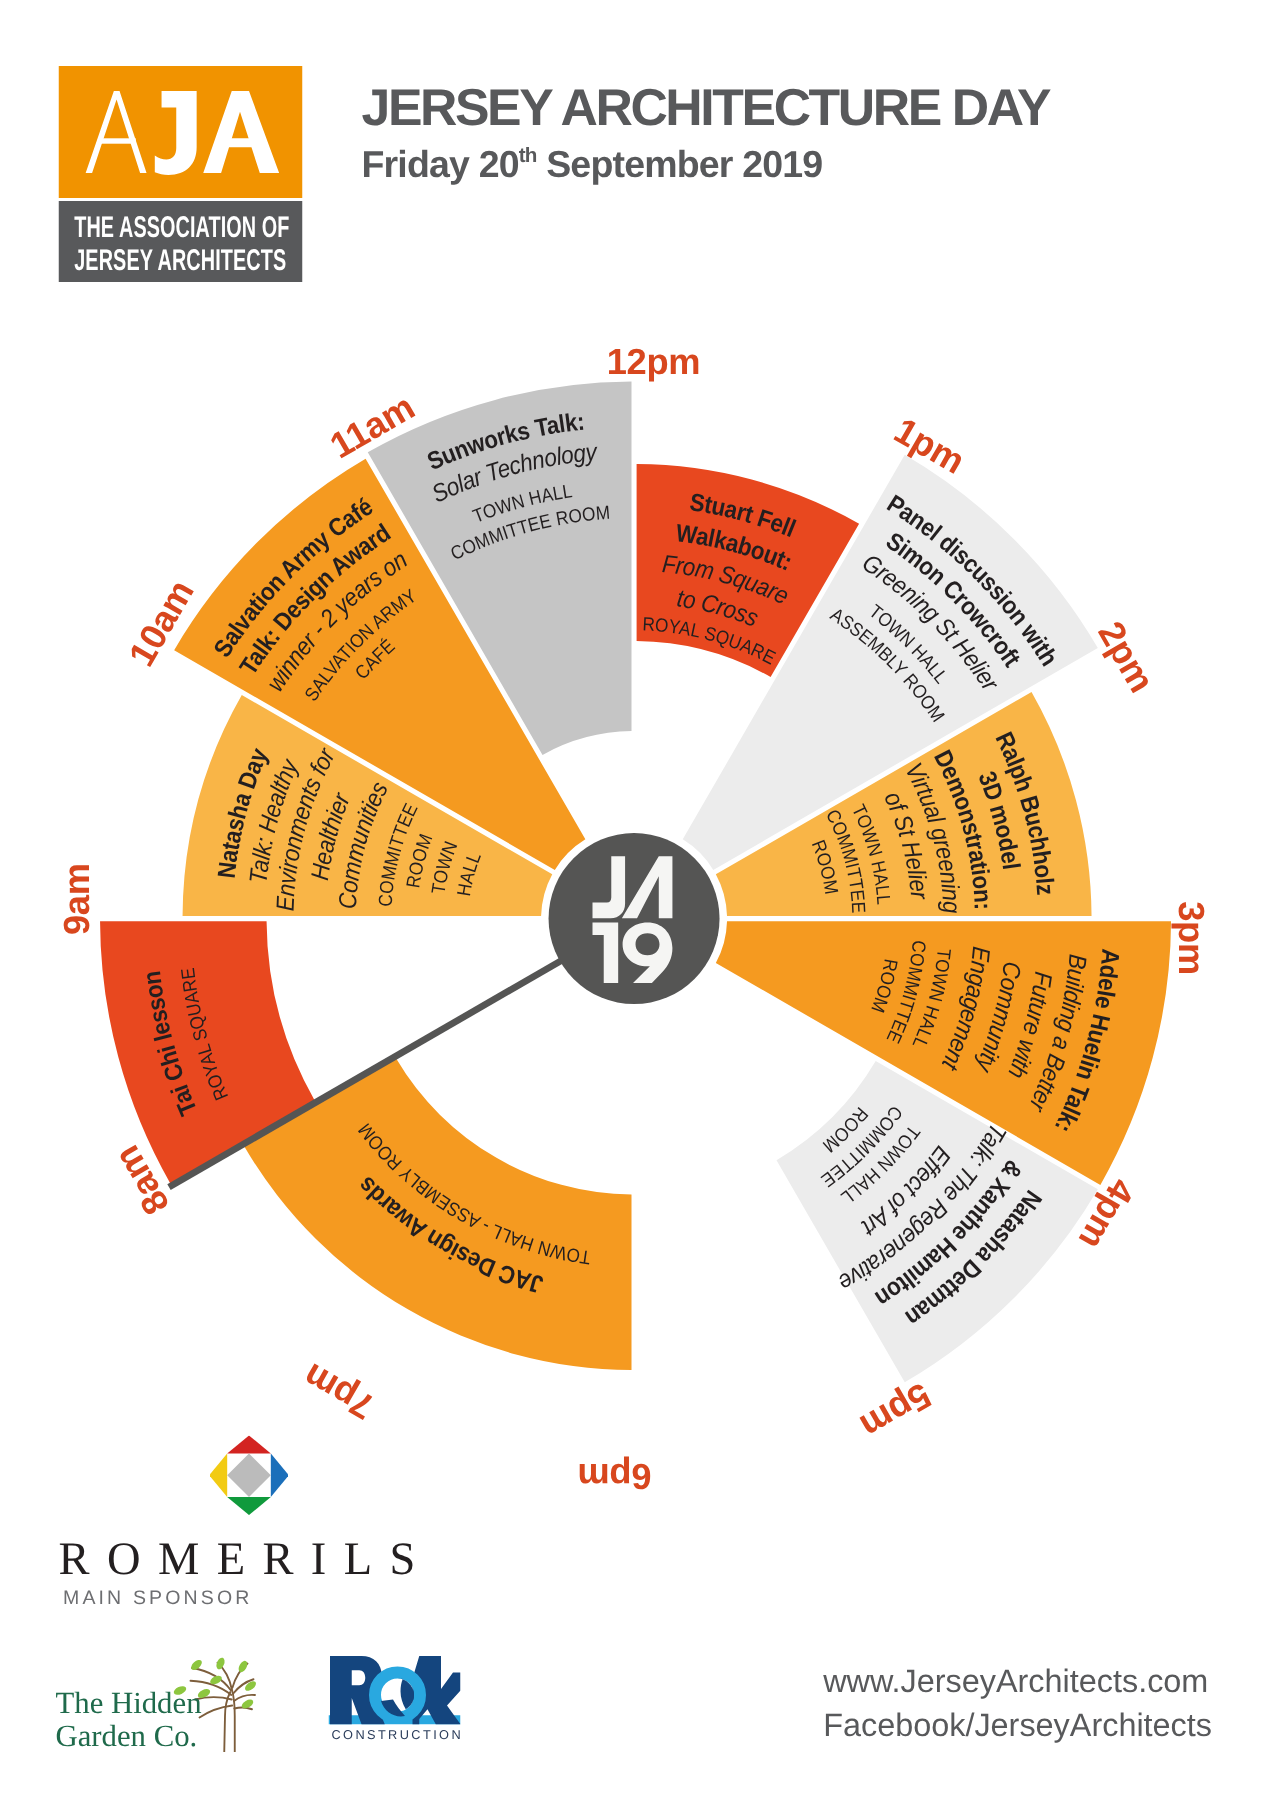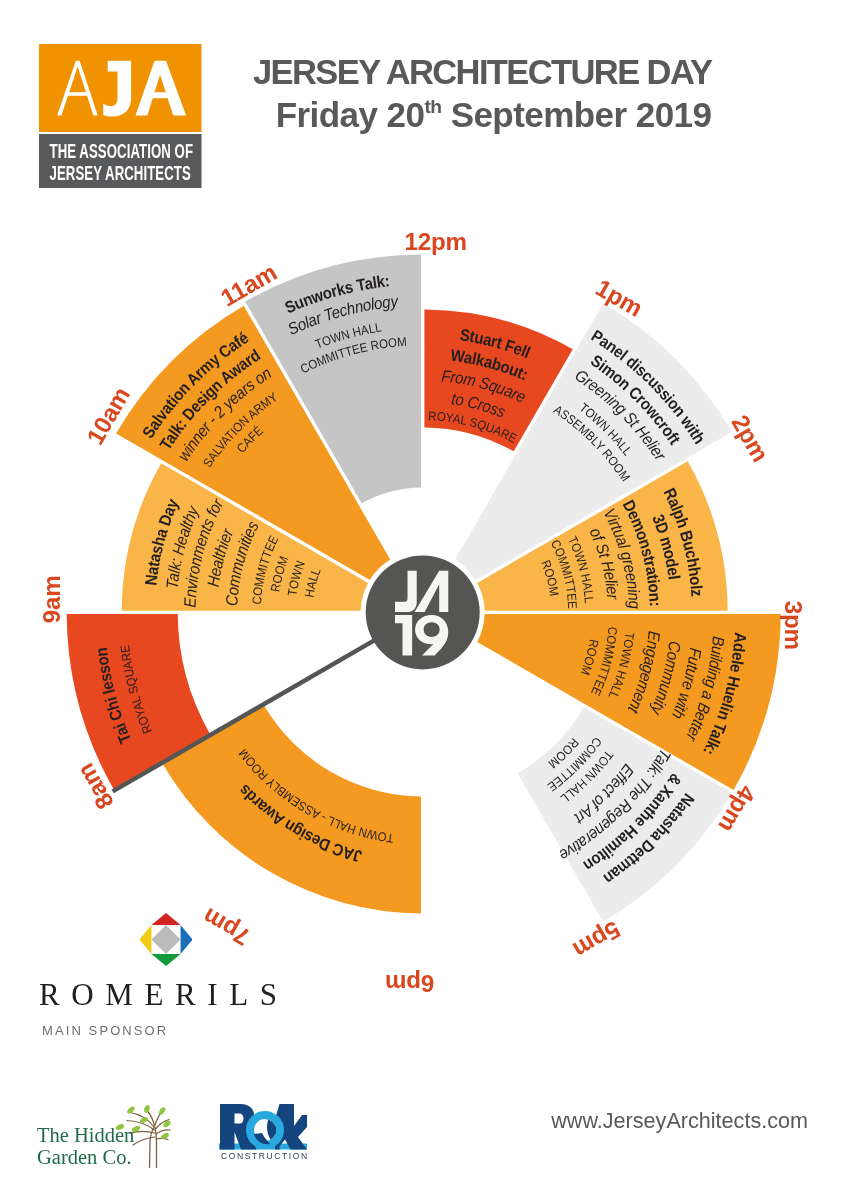--- a/index.html
+++ b/index.html
@@ -3,41 +3,41 @@
 <meta charset="utf-8">
 <title>Jersey Architecture Day - Event Programme</title>
 <style>
 html,body{margin:0;padding:0;background:#fff;}
 body{width:846px;height:1200px;position:relative;overflow:hidden;
      font-family:"Liberation Sans",sans-serif;color:#231F20;}
 #page{position:absolute;left:0;top:0;width:846px;height:1200px;}
 
 
 #logo{position:absolute;left:39px;top:44px;}
-#title{position:absolute;left:241px;top:55px;margin-left:12px;}
+#title{position:absolute;left:241px;top:55px;}
 #title h1{margin:0;font-size:34.5px;font-weight:bold;color:#58595B;letter-spacing:-1.6px;line-height:1;}
-#title h2{margin:7px 0 0 0;font-size:35px;font-weight:bold;color:#58595B;letter-spacing:-0.55px;line-height:1;text-align:right;}
+#title h2{margin:7px 0 0 0;font-size:25px;font-weight:bold;color:#58595B;letter-spacing:-0.55px;line-height:1;}
 #title h2 sup{font-size:0.55em;vertical-align:0.72em;}
 #subtitle{position:absolute;left:241px;top:163px;font-size:21.7px;font-weight:bold;
           color:#6D6E71;letter-spacing:4.0px;}
 
 
 #clock{position:absolute;left:0;top:0;}
 #clock .tl-bold,#clock .tl-italic,#clock .tl-caps{fill:#231F20;}
 .tl-bold{font-size:16.6px;font-weight:bold;letter-spacing:-0.25px;}
 .tl-italic{font-size:16.6px;font-style:italic;letter-spacing:-0.25px;}
 .tl-caps{font-size:12.7px;letter-spacing:0.1px;}
 .hour{fill:#D8471E;font-size:24.2px;font-weight:bold;text-anchor:middle;
       dominant-baseline:central;letter-spacing:-0.2px;}
 
 
-#romerils{position:absolute;left:39px;top:913px;width:255px;}
+#romerils{position:absolute;left:39px;top:957px;width:255px;}
 #romerils-word{font-family:"Liberation Serif",serif;font-size:31px;letter-spacing:11.6px;
                color:#231F20;margin-top:11px;}
-#romerils-cap{font-size:13px;letter-spacing:2.1px;color:#6D6E71;margin-top:10px;margin-left:3px;}
+#romerils-cap{font-size:13px;letter-spacing:2.1px;color:#6D6E71;margin-left:3px;}
 #hidden-garden{position:absolute;left:37px;top:1100px;}
 #rok{position:absolute;left:219px;top:1104px;}
 #links{position:absolute;right:38px;top:1106px;text-align:left;}
 #links div{font-size:21.6px;color:#58595B;line-height:1.35;}
 </style>
 </head>
 <body>
 
 <div id="page">
 
@@ -258,15 +258,16 @@
     <path fill="#14457E" d="M121 0 H150 V44 L166 22 H176 V46 L158 66 L176 91 H143 L132 71 L121 84 V91 H112 V30 Z"></path>
     <circle cx="92" cy="52" r="30" fill="none" stroke="#29A8E0" stroke-width="16"></circle>
     <path fill="#14457E" d="M92 30 C104 30 114 40 114 52 C114 60 110 67 103 71 C99 64 96 56 96 47 C96 41 97 35 99 30.6 C96.8 30.2 94.4 30 92 30 Z"></path>
     <path fill="#14457E" d="M70 60 C74 74 88 83 102 80 C96 73 90 66 86 58 Z"></path>
     <text x="4" y="110" fill="#2A3C5A" font-family="'Liberation Sans',sans-serif" font-size="17" letter-spacing="3.2">CONSTRUCTION</text>
   </svg>
 </div>
 
 <div id="links">
   <div>www.JerseyArchitects.com</div>
+  <div>Facebook/JerseyArchitects</div>
 </div>
 
 </div>
 
 </body></html>

